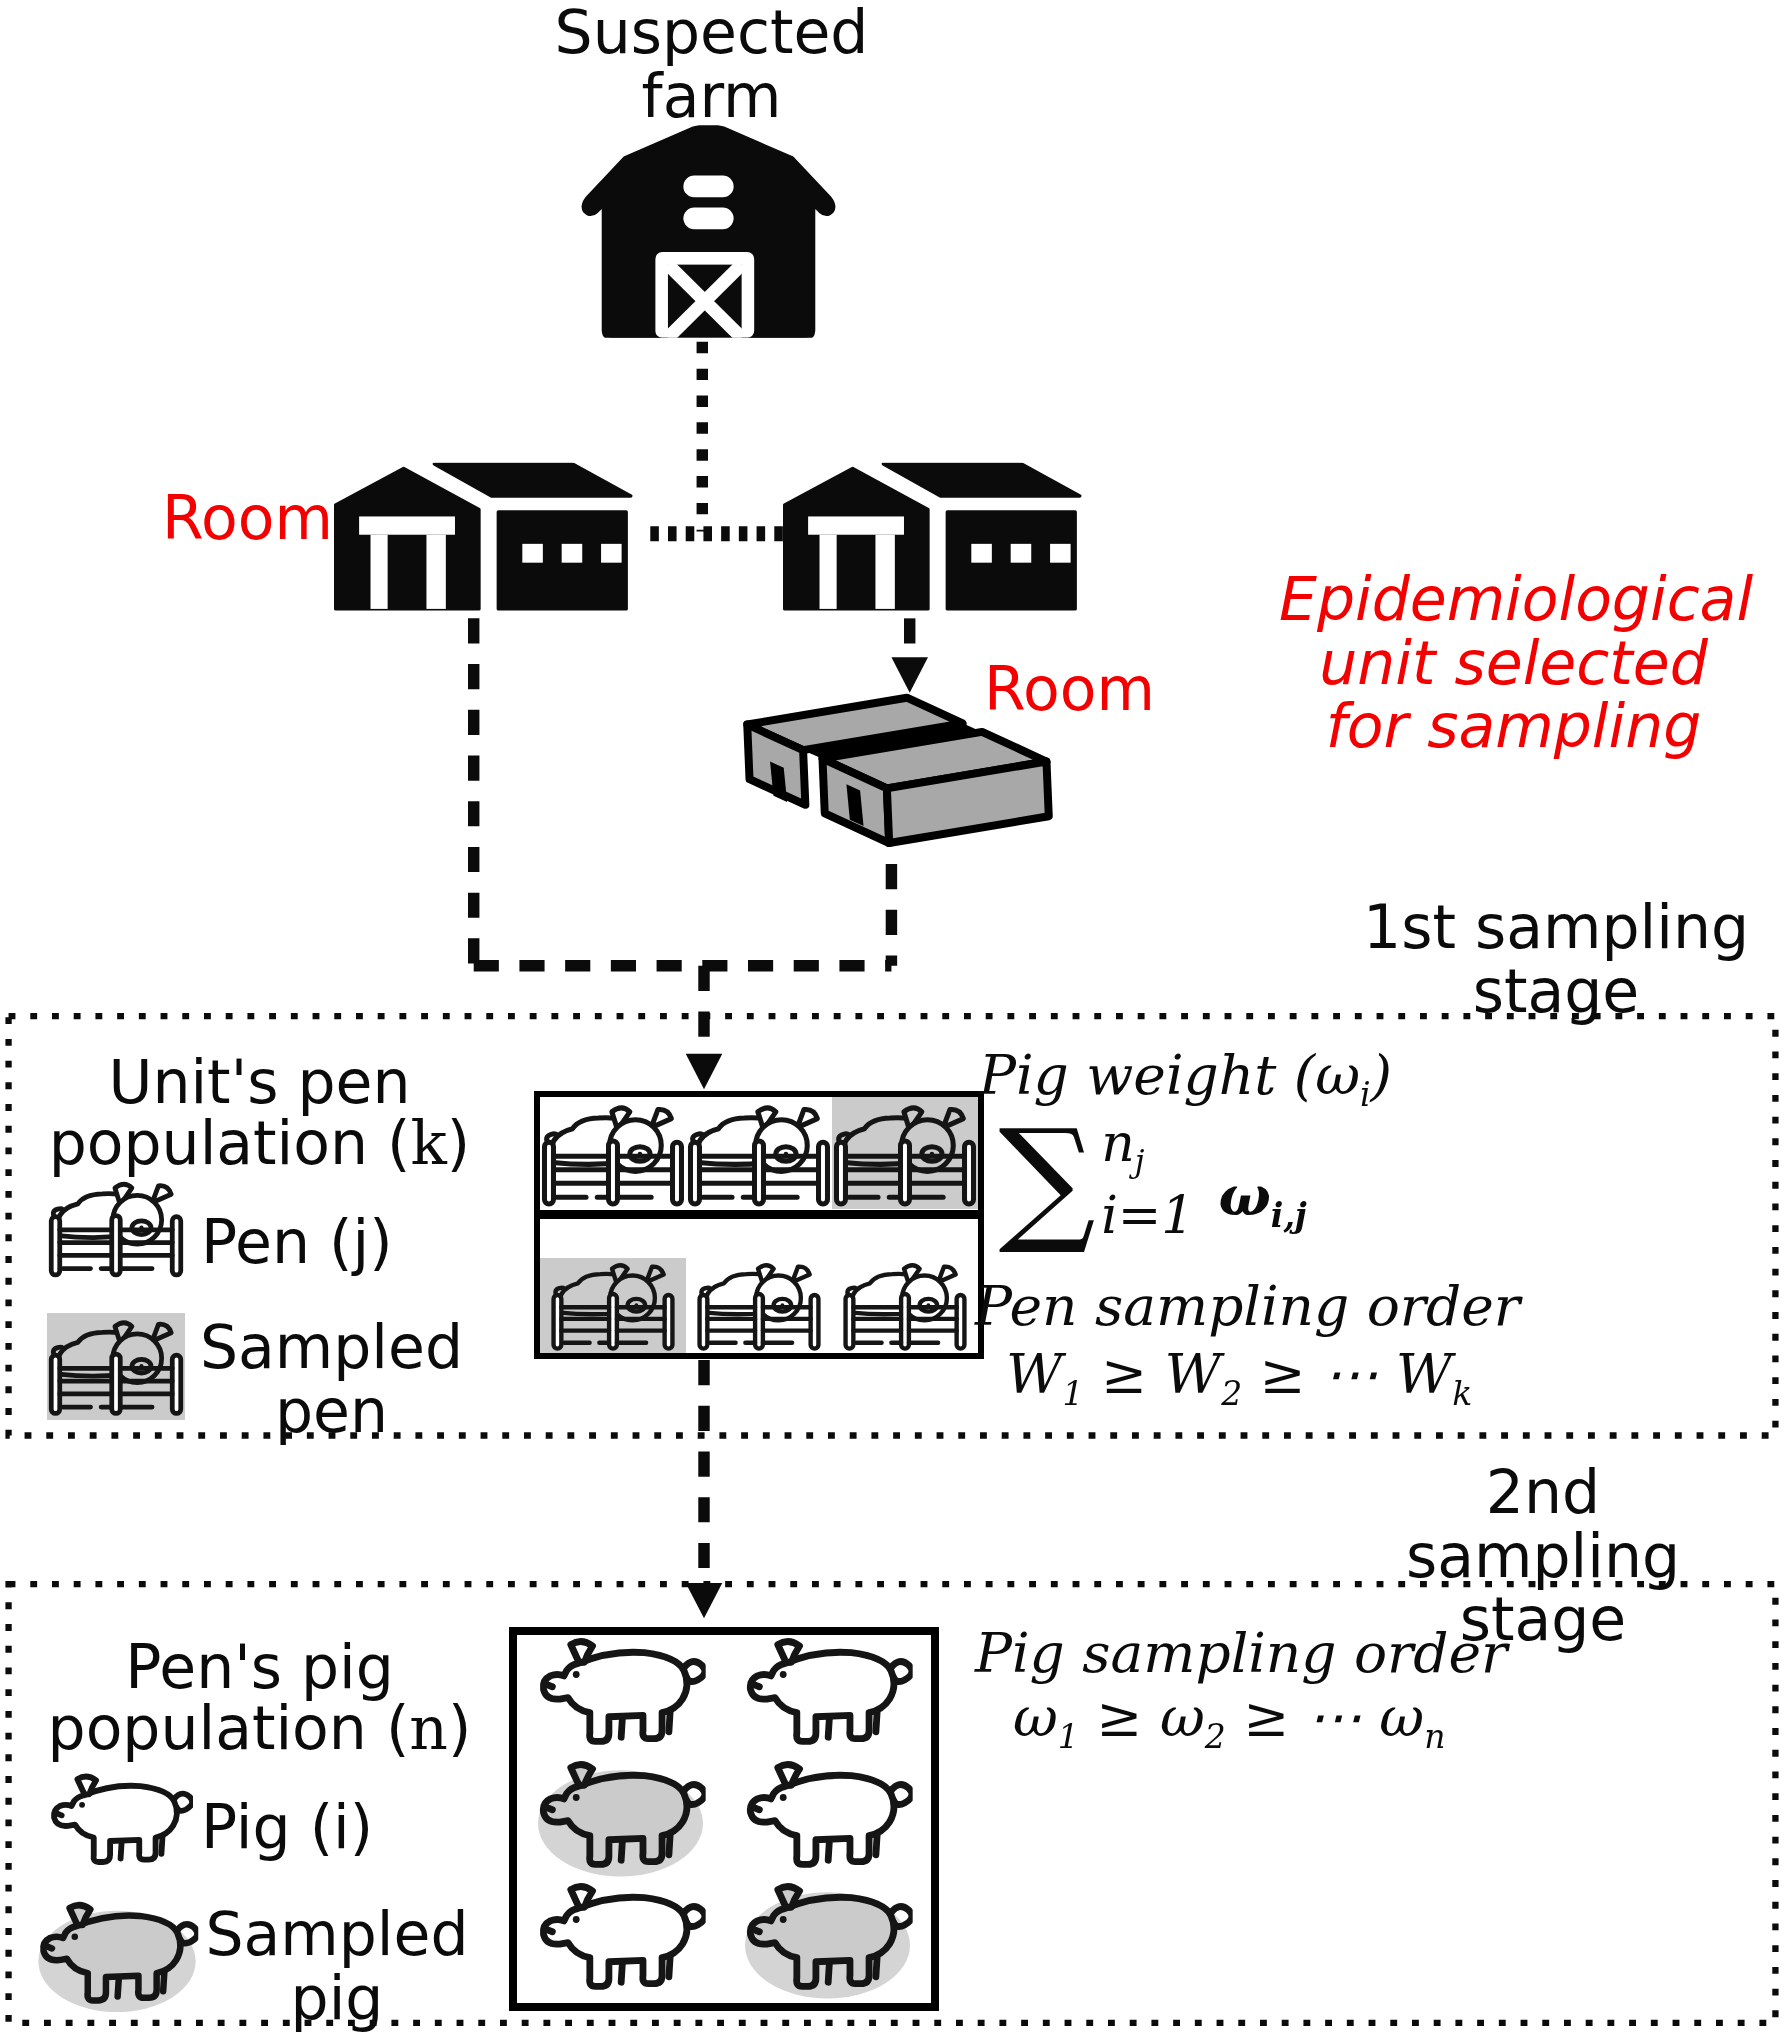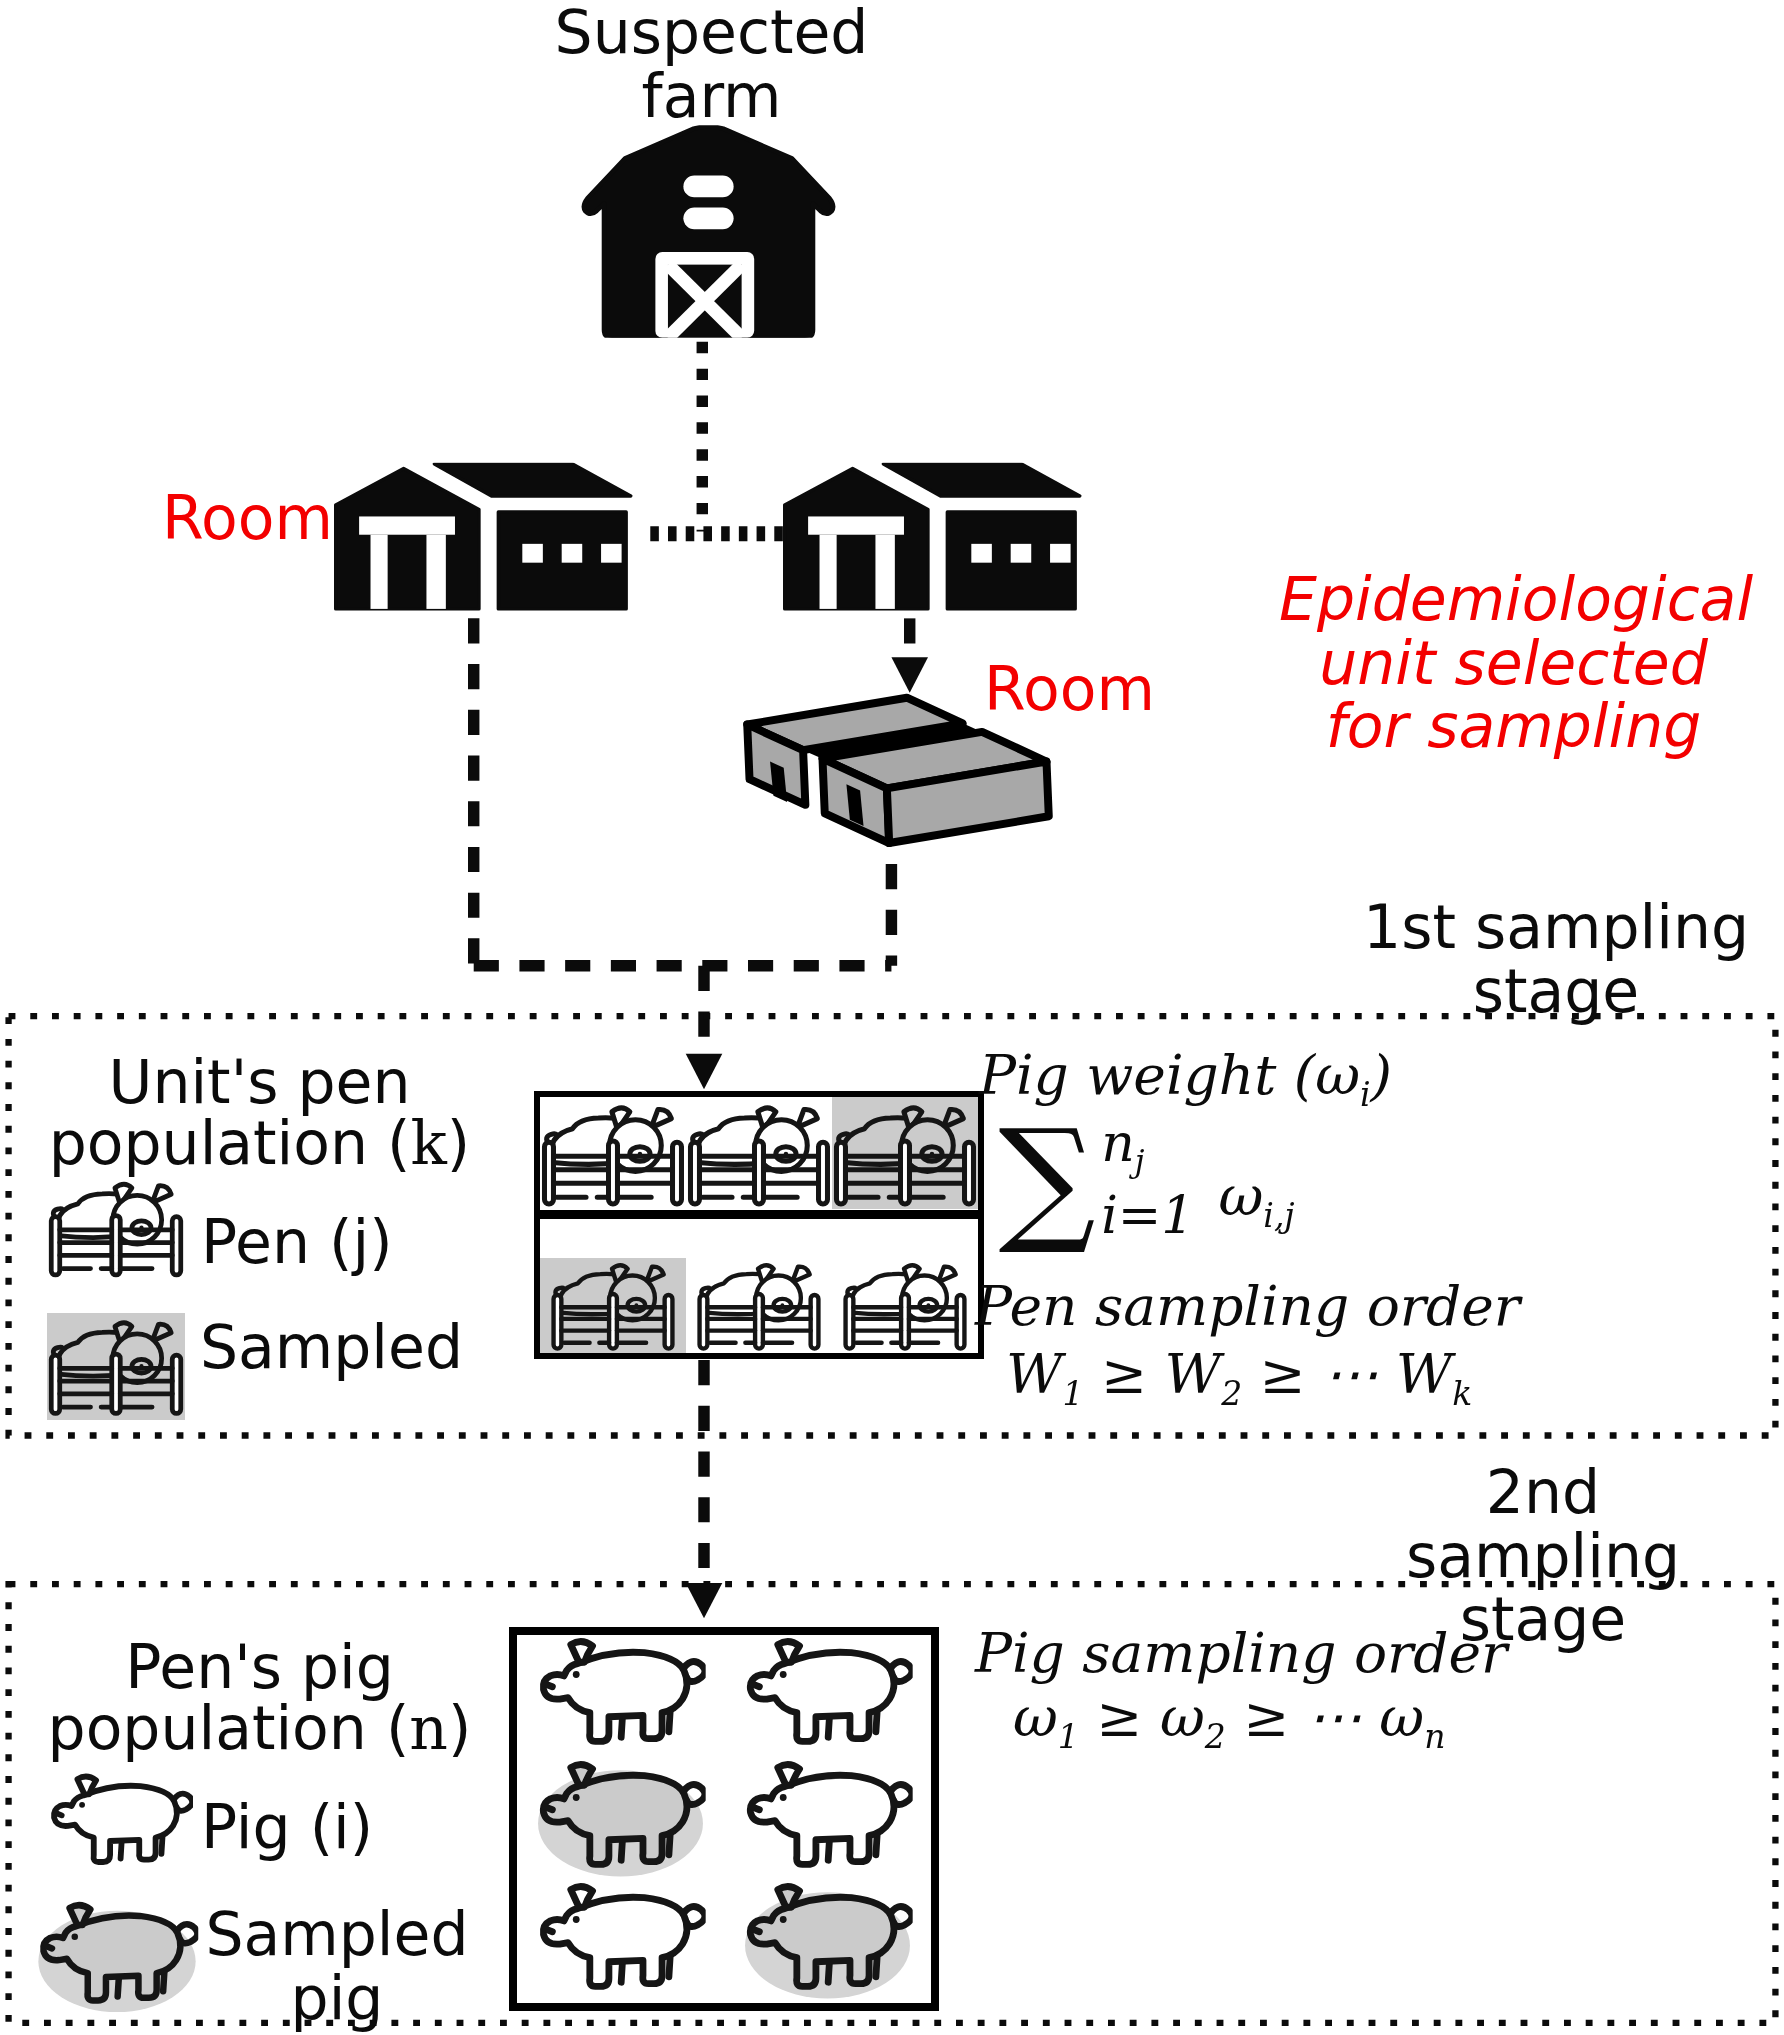--- a/index.html
+++ b/index.html
@@ -22,21 +22,21 @@
   .pen-cell svg{width:100%;height:100%;}
   .sampled{background:#cbcbcb;--pigfill:#cbcbcb;--halo:#d4d4d4;}
   .pig-grid{left:509px;top:1627px;width:414px;height:368px;border:8px solid #000;background:#fff;display:flex;flex-wrap:wrap;}
   .pig-cell{width:50%;height:33.333%;background:none;}
   .pig-cell svg{width:100%;height:100%;}
   .pig-cell.sampled{background:none;}
   
   .sumrow{display:flex;align-items:center;}
   .sigma{font-style:normal;font-size:136px;line-height:0.82;}
   .limits{display:flex;flex-direction:column;justify-content:space-between;height:129px;font-size:52px;margin-left:5.7px;}
-  .sum-body{margin-left:24px;margin-top:34px;}
+  .sum-body{margin-left:24px;margin-top:34px;font-weight:bold;}
   .legend-icon svg{width:100%;height:100%;}
 </style>
 </head>
 <body>
 
 <svg width="0" height="0" style="position:absolute" aria-hidden="true">
   <defs>
     <symbol id="icon-barn-farm" viewBox="0 0 464 372">
       <path fill="#0b0b0b" stroke="#0b0b0b" stroke-width="8" stroke-linejoin="round" d="M206,6 L86,58 L20,128 Q10,141 16,150 Q25,160 36,150 L49,137 L49,358 Q49,372 63,372 L401,372 Q415,372 415,358 L415,137 L428,150 Q439,160 448,150 Q454,141 444,128 L378,58 L258,6 Q232,-2 206,6 Z"></path>
       <rect x="188" y="88" width="88" height="38" rx="19" fill="#fff"></rect>
@@ -163,20 +163,21 @@
 </div>
 <div class="abs lbl" style="left:201px;top:1211px;">Pen (j)</div>
 
 <div class="abs legend-icon sampled" style="left:47px;top:1313px;width:138px;height:107px;">
   <svg viewBox="0 0 260 195">
       <use href="#icon-pen"></use>
     </svg>
 </div>
 <div class="abs lbl ctr" style="left:197px;top:1316px;width:269px;">
   <div>Sampled</div>
+  <div>pen</div>
 </div>
 
 <div class="abs pen-diagram">
   <div class="pen-row pen-row-1">
       <div class="pen-cell"><svg viewBox="0 0 260 195" preserveAspectRatio="xMidYMax meet">
           <use href="#icon-pen"></use>
         </svg></div>
       <div class="pen-cell"><svg viewBox="0 0 260 195" preserveAspectRatio="xMidYMax meet">
           <use href="#icon-pen"></use>
         </svg></div>

